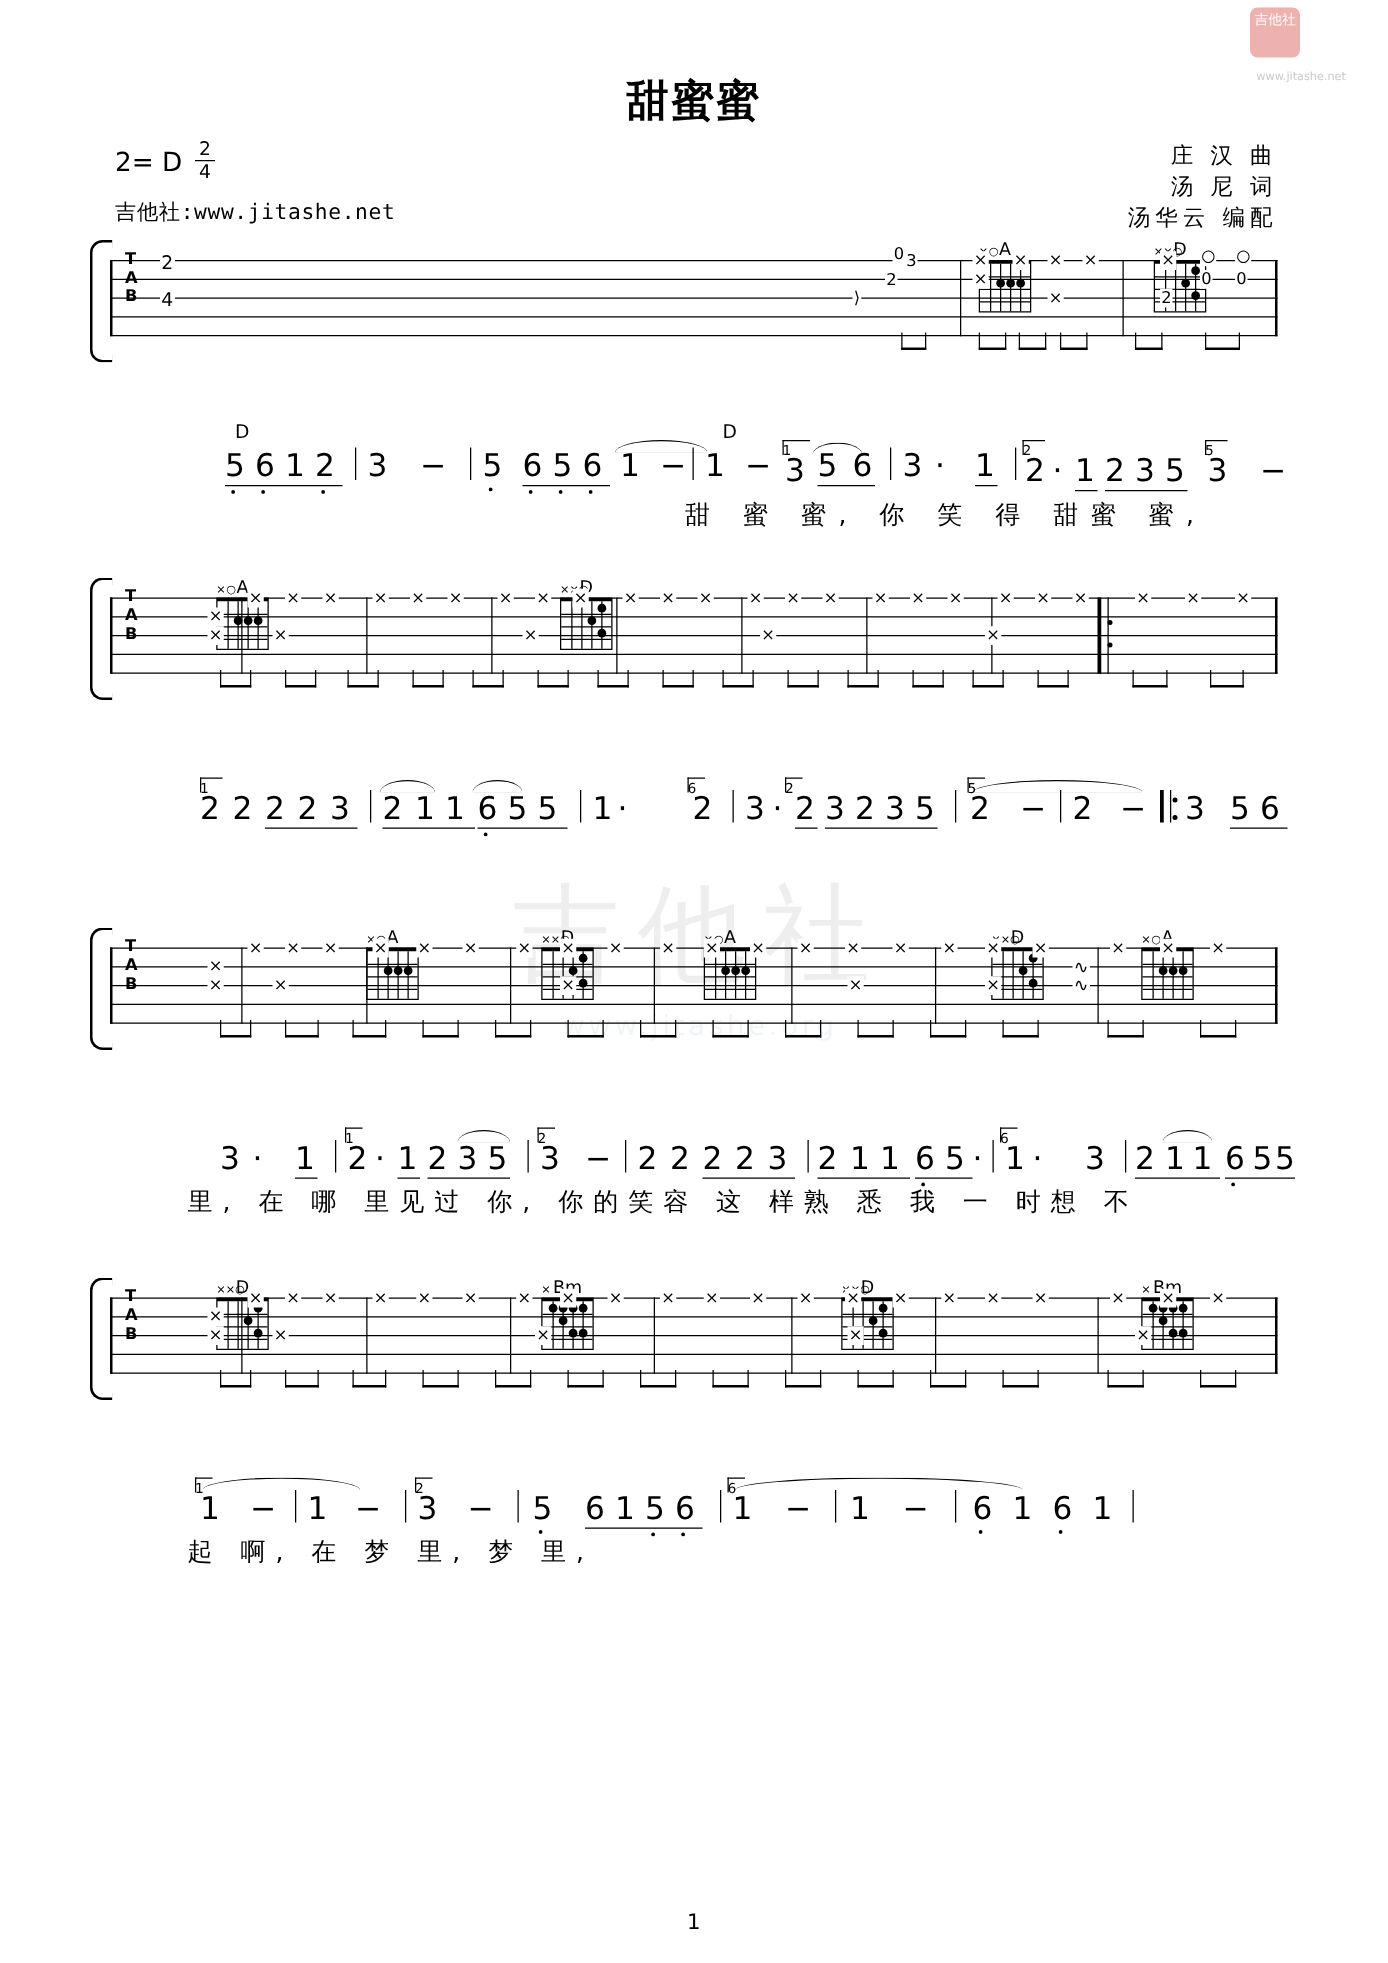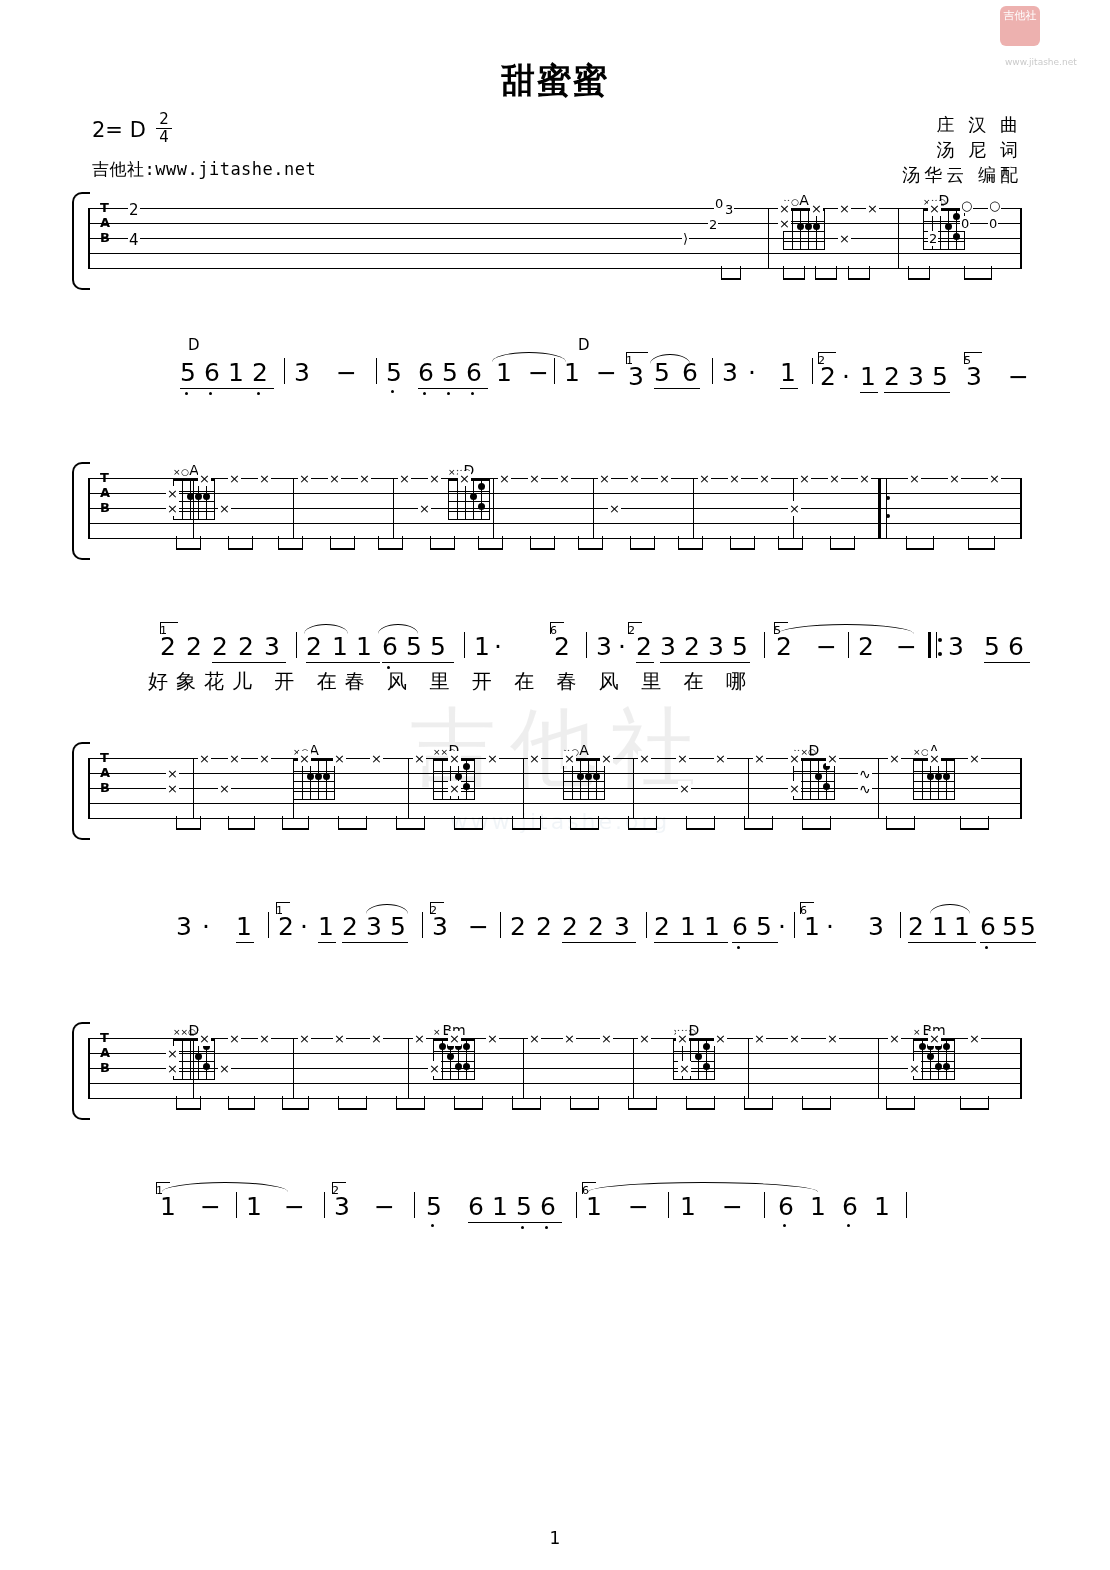--- a/index.html
+++ b/index.html
@@ -254,20 +254,21 @@
     <div class="under" style="left:796px;top:42px;width:66px;"></div>
 
     <div class="ending" style="left:876px;top:4px;width:18px;">
       <div class="ln" style="width:18px"></div><div class="vt"></div>
       <span>5</span>
     </div>
     <div class="mnote" style="left:878px;top:14px;">3</div>
     <div class="mnote" style="left:920px;top:14px;">−</div>
   </div>
 
+  <div class="lyric" style="position:absolute;left:460px;top:198px;letter-spacing:10px;">甜 蜜   蜜,  你 笑 得 甜蜜  蜜,</div>
 </div>
 
 <div class="system" style="top:470px;">
   <div class="chordbox" style="left:80px;top:-8px;">
     <div class="nm">A</div>
     <div class="grid">
       <div class="v" style="left:8px"></div>
         <div class="v" style="left:16px"></div>
         <div class="v" style="left:24px"></div>
         <div class="v" style="left:32px"></div>
@@ -468,21 +469,20 @@
 
     <div class="dblbar" style="left:840px;top:12px;height:26px;position:absolute;border-left:3px solid #000;border-right:1px solid #000;width:5px;"></div>
     <div class="rep-dots" style="left:850px;top:18px"></div>
       <div class="rep-dots" style="left:850px;top:32px"></div>
     <div class="mnote" style="left:860px;top:14px;">3</div>
     <div class="mnote" style="left:896px;top:14px;">5</div>
     <div class="mnote" style="left:920px;top:14px;">6</div>
     <div class="under" style="left:896px;top:42px;width:46px;"></div>
   </div>
 
-  <div class="lyric" style="position:absolute;left:60px;top:198px;letter-spacing:8px;">好象花儿 开 在春 风 里 开 在 春 风 里        在 哪</div>
 </div>
 
 <div class="system" style="top:750px;">
   <div class="chordbox" style="left:200px;top:-8px;">
     <div class="nm">A</div>
     <div class="grid">
       <div class="v" style="left:8px"></div>
         <div class="v" style="left:16px"></div>
         <div class="v" style="left:24px"></div>
         <div class="v" style="left:32px"></div>
@@ -723,20 +723,21 @@
     <div class="mnote" style="left:866px;top:14px;">1</div>
     <div class="under" style="left:820px;top:42px;width:68px;"></div>
     <div class="tie" style="left:842px;top:4px;width:40px;"></div>
     <div class="mnote" style="left:892px;top:14px;">6</div>
     <div class="mnote" style="left:914px;top:14px;">5</div>
     <div class="mnote" style="left:932px;top:14px;">5</div>
     <div class="under" style="left:892px;top:42px;width:56px;"></div>
     <div class="dotd" style="left:897px;top:46px"></div>
   </div>
 
+  <div class="lyric" style="position:absolute;left:62px;top:198px;letter-spacing:8px;">里, 在 哪 里见过 你,   你的笑容 这 样熟  悉 我 一 时想 不</div>
 </div>
 
 <div class="system" style="top:1030px;">
   <div class="chordbox" style="left:80px;top:-8px;">
     <div class="nm">D</div>
     <div class="grid">
       <div class="v" style="left:8px"></div>
         <div class="v" style="left:16px"></div>
         <div class="v" style="left:24px"></div>
         <div class="v" style="left:32px"></div>
@@ -947,13 +948,14 @@
     <div class="bar-l" style="left:676px;top:12px;height:26px"></div>
     <div class="mnote" style="left:690px;top:14px;">6</div>
     <div class="mnote" style="left:722px;top:14px;">1</div>
     <div class="mnote" style="left:754px;top:14px;">6</div>
     <div class="mnote" style="left:786px;top:14px;">1</div>
     <div class="dotd" style="left:695px;top:44px"></div>
       <div class="dotd" style="left:759px;top:44px"></div>
     <div class="bar-l" style="left:818px;top:12px;height:26px"></div>
   </div>
 
+  <div class="lyric" style="position:absolute;left:62px;top:198px;letter-spacing:8px;">起          啊,     在 梦   里,       梦 里,</div>
 </div>
 
 </body></html>

